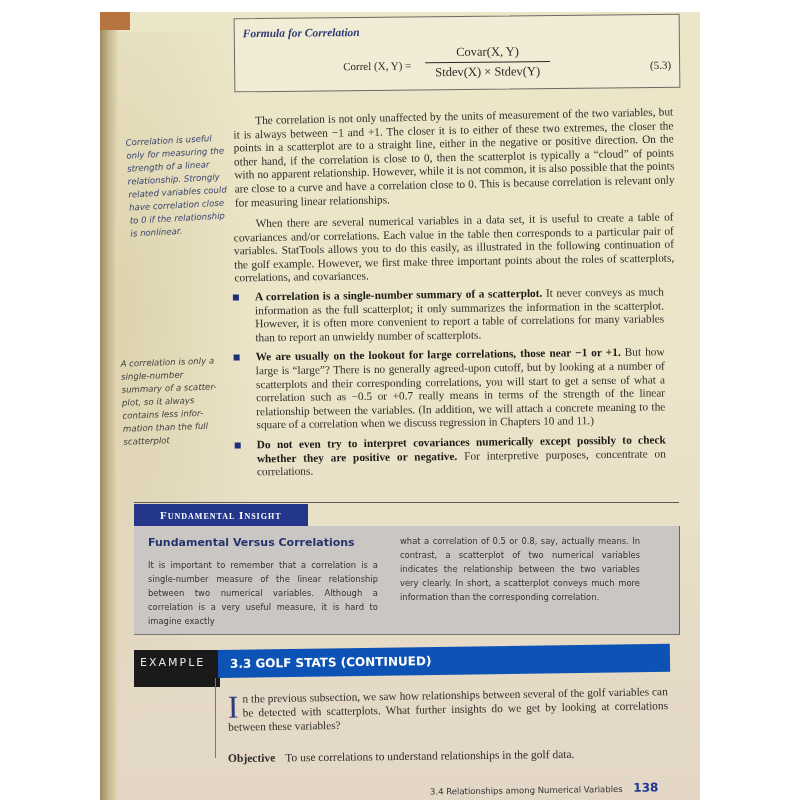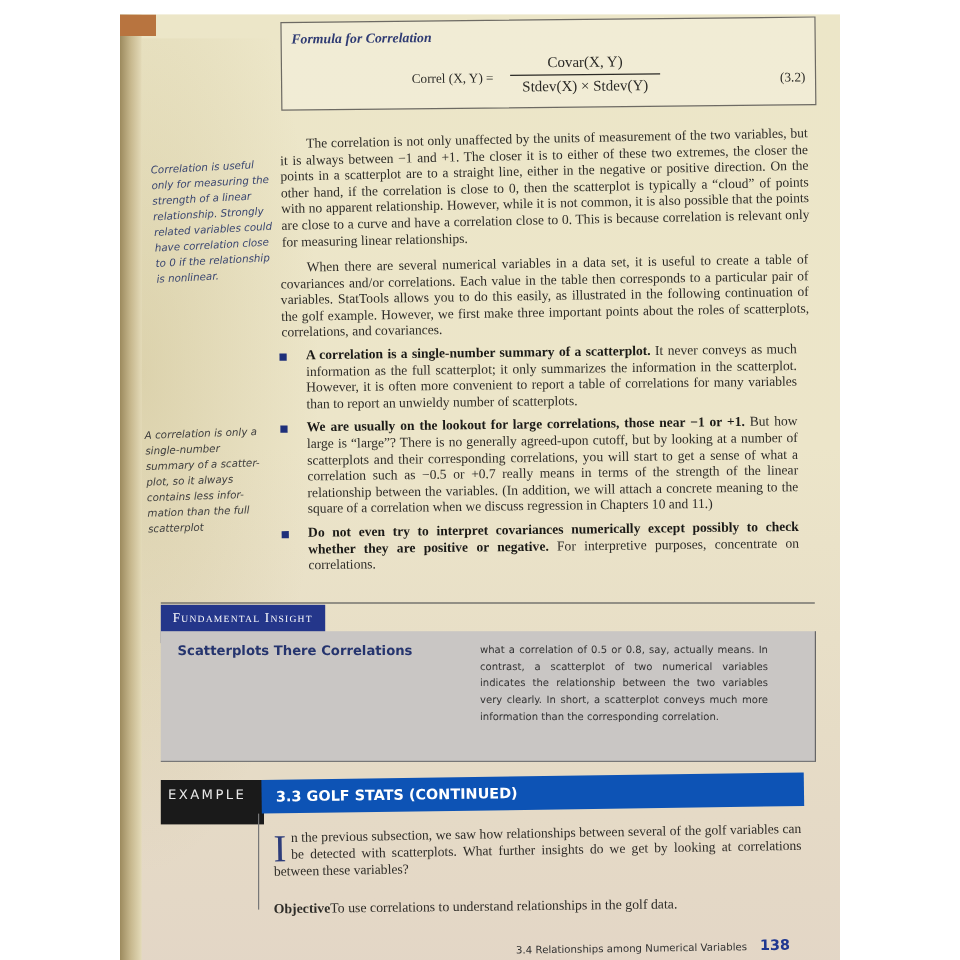--- a/index.html
+++ b/index.html
@@ -68,22 +68,22 @@
     position:relative; padding-left:26px; font-size:11.3px; line-height:13.6px;
     text-align:justify; margin-bottom:6px; color:#2e2c28;
   }
   .bullet-square {
     position:absolute; left:4px; top:4px; width:6px; height:6px; background:#1e2f7a;
   }
   .bullet b { font-weight:bold; color:#1b1a17; }
 
   
   .insight-tab {
-    position:absolute; left:34px; top:492px; height:32px; padding:0 10px;
-    background:#24368a; color:#ffffff; font-size:11px; font-weight:normal;
+    position:absolute; left:34px; top:492px; height:32px; padding:0 26px;
+    background:#24368a; color:#ffffff; font-size:11px; font-weight:bold;
     letter-spacing:1px; line-height:22px; font-variant:small-caps;
   }
   .insight-rule {
     position:absolute; left:34px; top:490px; width:545px; height:1px; background:#5a5a5a;
   }
   .insight-box {
     position:absolute; left:34px; top:514px; width:545px; height:108px;
     background:#c9c6c4; border-right:1px solid #666; border-bottom:1px solid #777;
   }
   .insight-title {
@@ -114,21 +114,21 @@
   .example-text {
     position:absolute; left:128px; top:676px; width:440px; font-size:11.3px; line-height:14px;
     text-align:justify; transform:rotate(-1deg); color:#2e2c28;
   }
   .dropcap {
     float:left; font-size:32px; line-height:26px; color:#2d3c7a; margin-right:4px; margin-top:2px;
   }
   .objective {
     position:absolute; left:128px; top:738px; font-size:11.5px; transform:rotate(-0.7deg); color:#2e2c28;
   }
-  .objective b { }
+  .objective b { margin-right:10px; }
 
   
   .footer {
     position:absolute; left:330px; top:770px; font-family:"DejaVu Sans", sans-serif;
     font-size:8.5px; color:#333; transform:rotate(-0.8deg);
   }
   .page-number {
     font-weight:bold; font-size:12px; color:#1f3790; margin-left:8px;
   }
 </style>
@@ -140,21 +140,21 @@
   <div class="page-shadow"></div>
   <div class="page-top-strip"></div>
 
   <div class="formula-box">
     <span class="formula-title">Formula for Correlation</span>
     <span class="formula-lhs">Correl (X, Y) =</span>
     <span class="formula-frac">
       <span class="formula-num">Covar(X, Y)</span>
       <span class="formula-den">Stdev(X) × Stdev(Y)</span>
     </span>
-    <span class="formula-eqnum">(3.2)</span>
+    <span class="formula-eqnum">(5.3)</span>
   </div>
 
   <div class="margin-note note1">Correlation is useful only for measuring the strength of a linear relationship. Strongly related variables could have correlation close to 0 if the relationship is nonlinear.</div>
   <div class="margin-note note2">A correlation is only a single-number summary of a scatter-plot, so it always contains less infor-mation than the full scatterplot</div>
 
   <div class="body-text para para1">
     <p>The correlation is not only unaffected by the units of measurement of the two variables, but it is always between −1 and +1. The closer it is to either of these two extremes, the closer the points in a scatterplot are to a straight line, either in the negative or positive direction. On the other hand, if the correlation is close to 0, then the scatterplot is typically a “cloud” of points with no apparent relationship. However, while it is not common, it is also possible that the points are close to a curve and have a correlation close to 0. This is because correlation is relevant only for measuring linear relationships.</p>
   </div>
   <div class="body-text para para2">
     <p>When there are several numerical variables in a data set, it is useful to create a table of covariances and/or correlations. Each value in the table then corresponds to a particular pair of variables. StatTools allows you to do this easily, as illustrated in the following continuation of the golf example. However, we first make three important points about the roles of scatterplots, correlations, and covariances.</p>
@@ -171,21 +171,22 @@
     </div>
     <div class="bullet">
       <span class="bullet-square"></span>
       <b>Do not even try to interpret covariances numerically except possibly to check whether they are positive or negative.</b><span> For interpretive purposes, concentrate on correlations.</span>
     </div>
   </div>
 
   <div class="insight-rule"></div>
   <div class="insight-tab">Fundamental Insight</div>
   <div class="insight-box">
-    <div class="insight-title">Scatterplots There Correlations</div>
+    <div class="insight-title">Fundamental Versus Correlations</div>
+    <div class="insight-col insight-left">It is important to remember that a correlation is a single-number measure of the linear relationship between two numerical variables. Although a correlation is a very useful measure, it is hard to imagine exactly</div>
     <div class="insight-col insight-right">what a correlation of 0.5 or 0.8, say, actually means. In contrast, a scatterplot of two numerical variables indicates the relationship between the two variables very clearly. In short, a scatterplot conveys much more information than the corresponding correlation.</div>
   </div>
 
   <div class="example-label">EXAMPLE</div>
   <div class="example-banner">3.3 GOLF STATS (CONTINUED)</div>
   <div class="example-vline"></div>
   <div class="example-text">
     <span class="dropcap">I</span><span>n the previous subsection, we saw how relationships between several of the golf variables can be detected with scatterplots. What further insights do we get by looking at correlations between these variables?</span>
   </div>
   <div class="objective">

